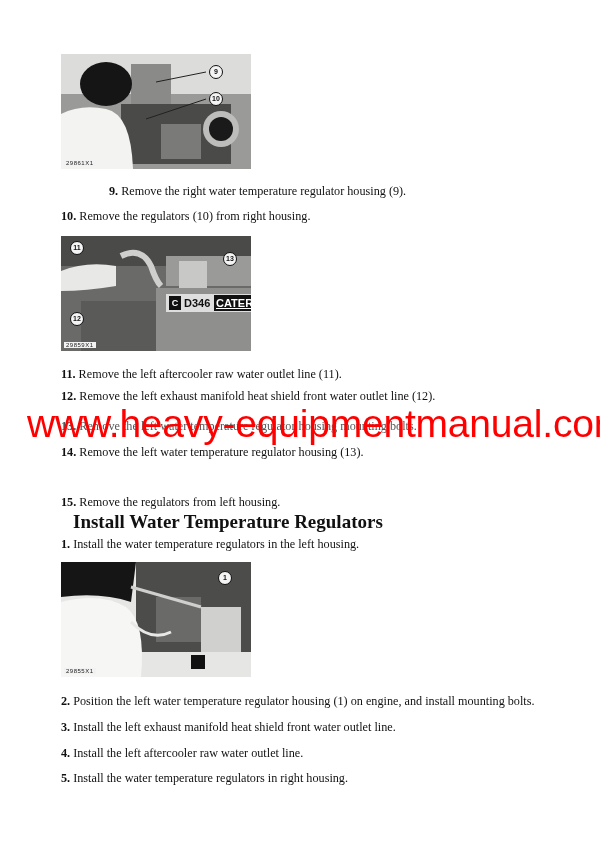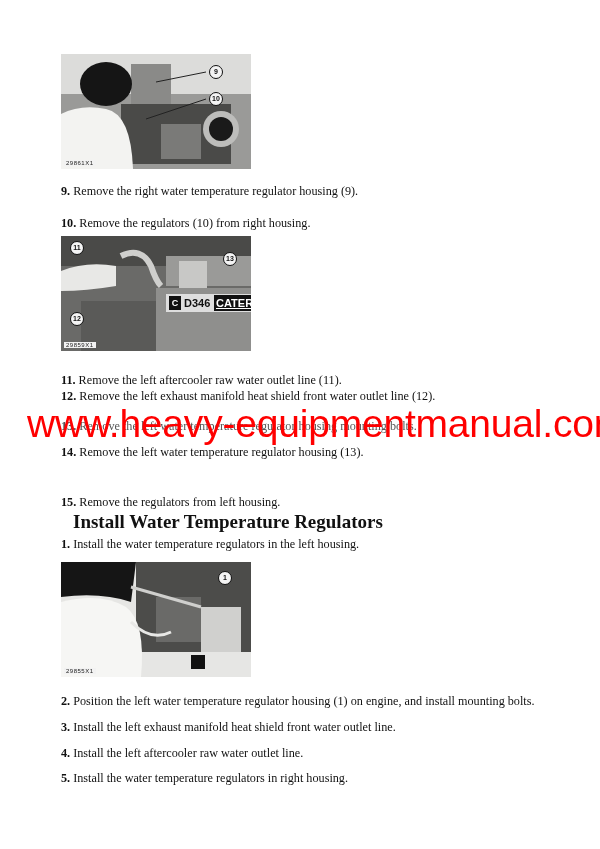--- a/index.html
+++ b/index.html
@@ -33,24 +33,24 @@
     <ellipse cx="45" cy="30" rx="26" ry="22" fill="#151515"></ellipse>
     <path d="M0 60 Q20 50 45 55 Q70 60 72 115 L0 115 Z" fill="#f3f3f1"></path>
     <line x1="95" y1="28" x2="145" y2="18" stroke="#222" stroke-width="1"></line>
     <line x1="85" y1="65" x2="145" y2="45" stroke="#222" stroke-width="1"></line>
   </svg>
   <span class="callout" style="left:148px;top:11px;">9</span>
   <span class="callout" style="left:148px;top:38px;">10</span>
   <span class="cap">29861X1</span>
 </div>
 
-<div class="step" style="top:184px;">
+<div class="step" style="top:184px;margin-left:48px;">
   <b>9.</b> <span>Remove the right water temperature regulator housing (9).</span>
 </div>
-<div class="step" style="top:216px;">
+<div class="step" style="top:209px;">
   <b>10.</b> <span>Remove the regulators (10) from right housing.</span>
 </div>
 
 <div class="fig" style="left:61px;top:236px;width:190px;height:115px;">
   <svg width="190" height="115" viewBox="0 0 190 115">
     <rect width="190" height="115" fill="#6a6a68"></rect>
     <rect x="0" y="0" width="190" height="30" fill="#4a4a48"></rect>
     <rect x="105" y="20" width="85" height="30" fill="#9a9a98"></rect>
     <rect x="118" y="25" width="28" height="28" fill="#c8c8c6"></rect>
     <rect x="95" y="52" width="95" height="63" fill="#8f8f8d"></rect>
@@ -61,21 +61,21 @@
   </svg>
   <span style="position:absolute;left:108px;top:60px;width:12px;height:14px;background:#111;color:#fff;font-family:'Liberation Sans',sans-serif;font-size:9px;font-weight:bold;line-height:14px;text-align:center;">C</span>
   <span style="position:absolute;left:123px;top:60px;font-family:'Liberation Sans',sans-serif;font-size:11px;font-weight:bold;color:#111;line-height:14px;">D346</span>
   <span style="position:absolute;left:153px;top:59px;background:#111;color:#fff;font-family:'Liberation Sans',sans-serif;font-size:11px;font-weight:bold;padding:0 2px;line-height:16px;text-decoration:underline;">CATER</span>
   <span class="callout" style="left:9px;top:5px;">11</span>
   <span class="callout" style="left:9px;top:76px;">12</span>
   <span class="callout" style="left:162px;top:16px;">13</span>
   <span class="cap">29859X1</span>
 </div>
 
-<div class="step" style="top:367px;margin-top:6px;">
+<div class="step" style="top:367px;">
   <b>11.</b> <span>Remove the left aftercooler raw water outlet line (11).</span>
 </div>
 <div class="step" style="top:389px;">
   <b>12.</b> <span>Remove the left exhaust manifold heat shield front water outlet line (12).</span>
 </div>
 <div class="step step-faded" style="top:419px;">
   <b>13.</b> <span>Remove the left water temperature regulator housing mounting bolts.</span>
 </div>
 
 <div class="watermark">www.heavy-equipmentmanual.com</div>

